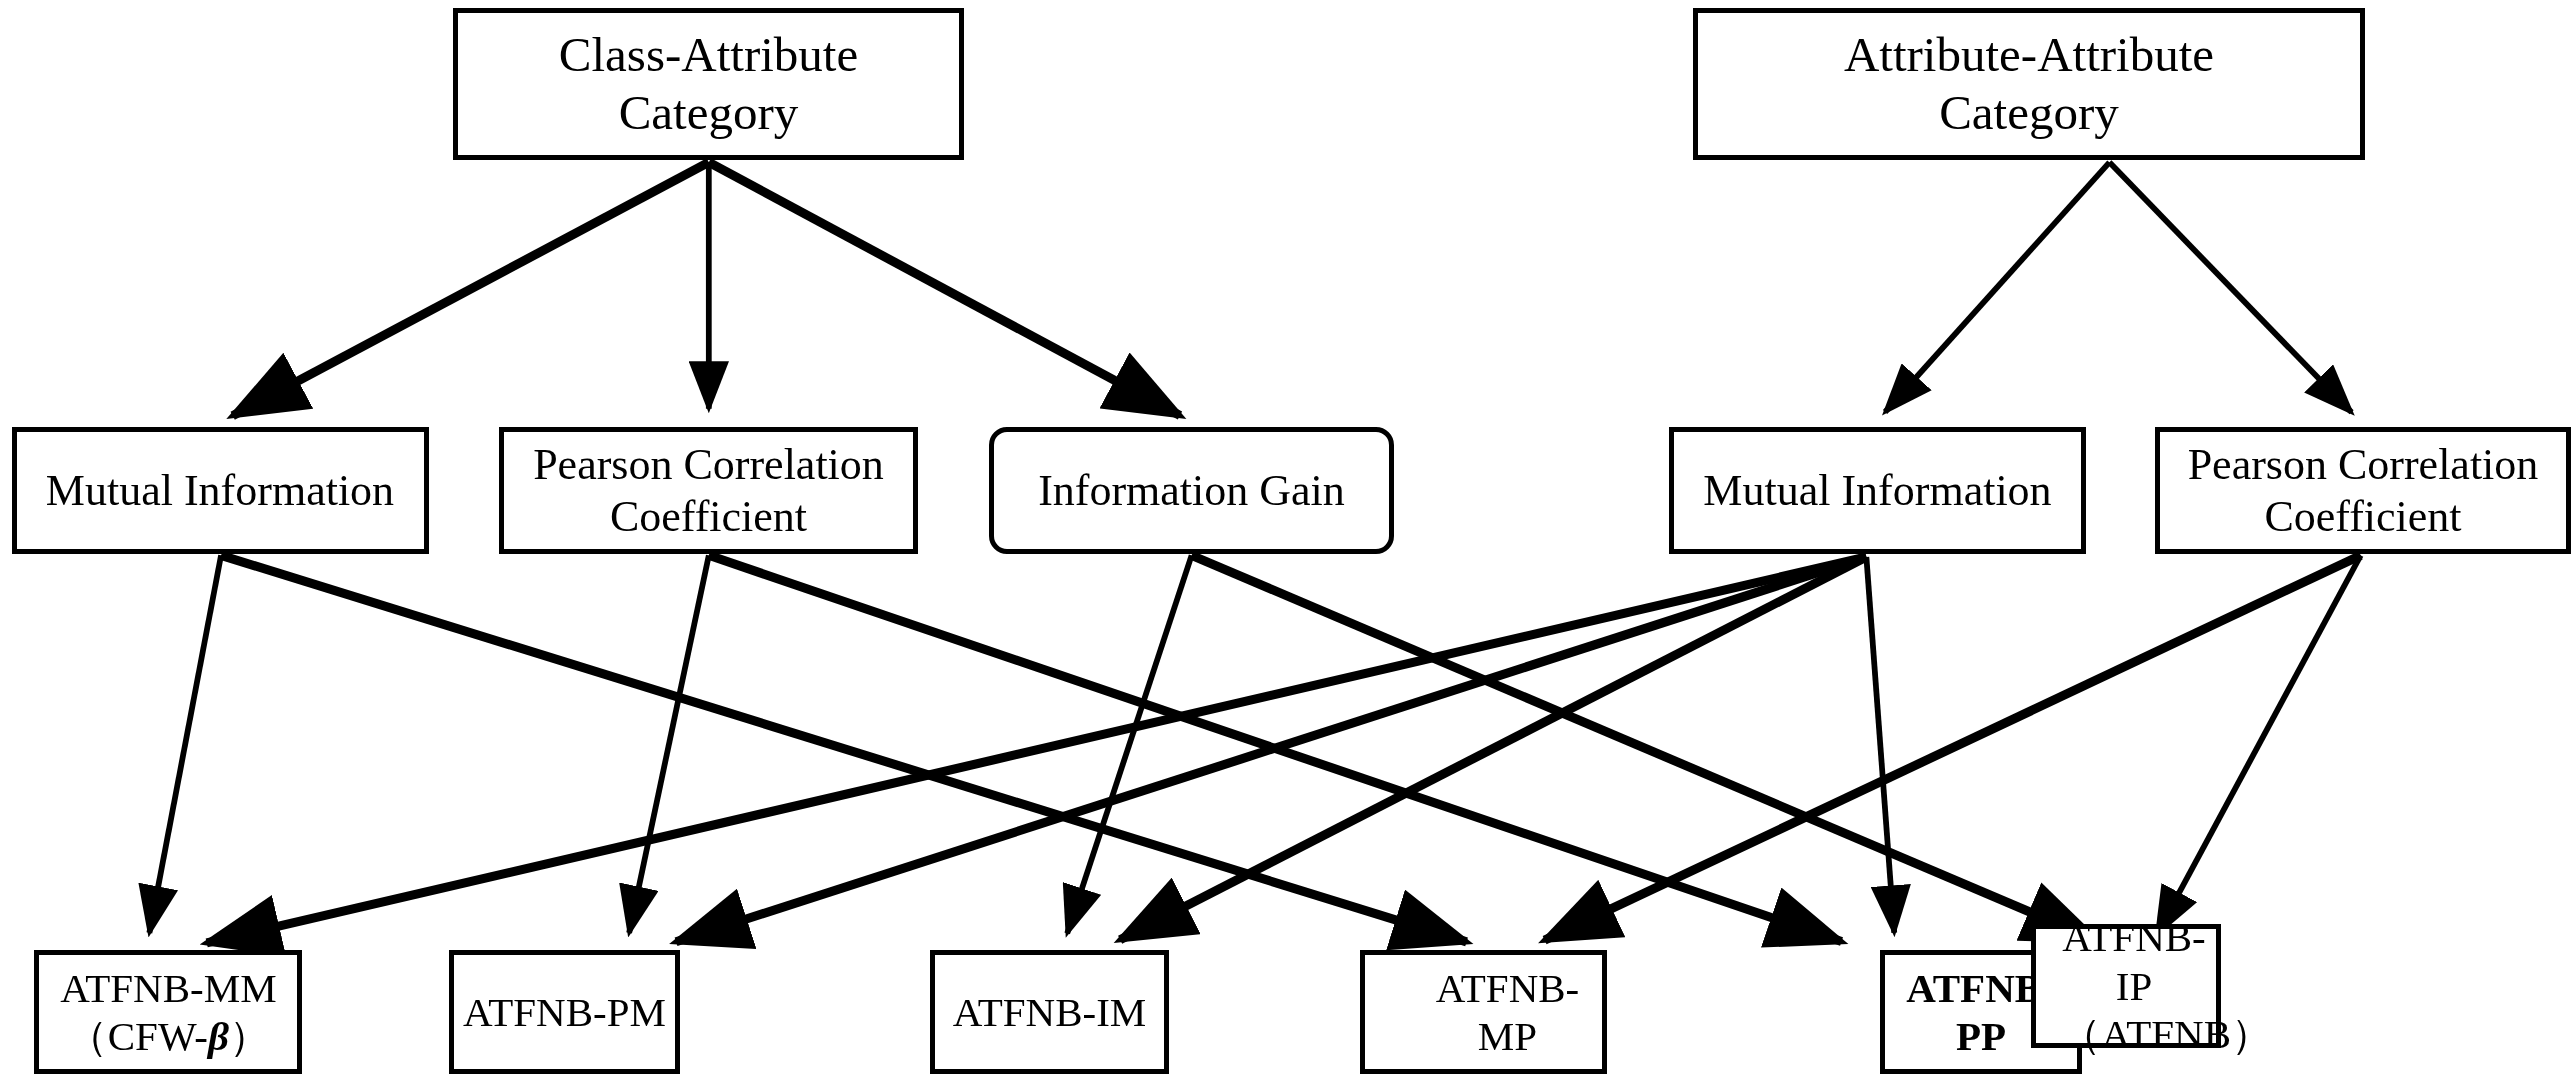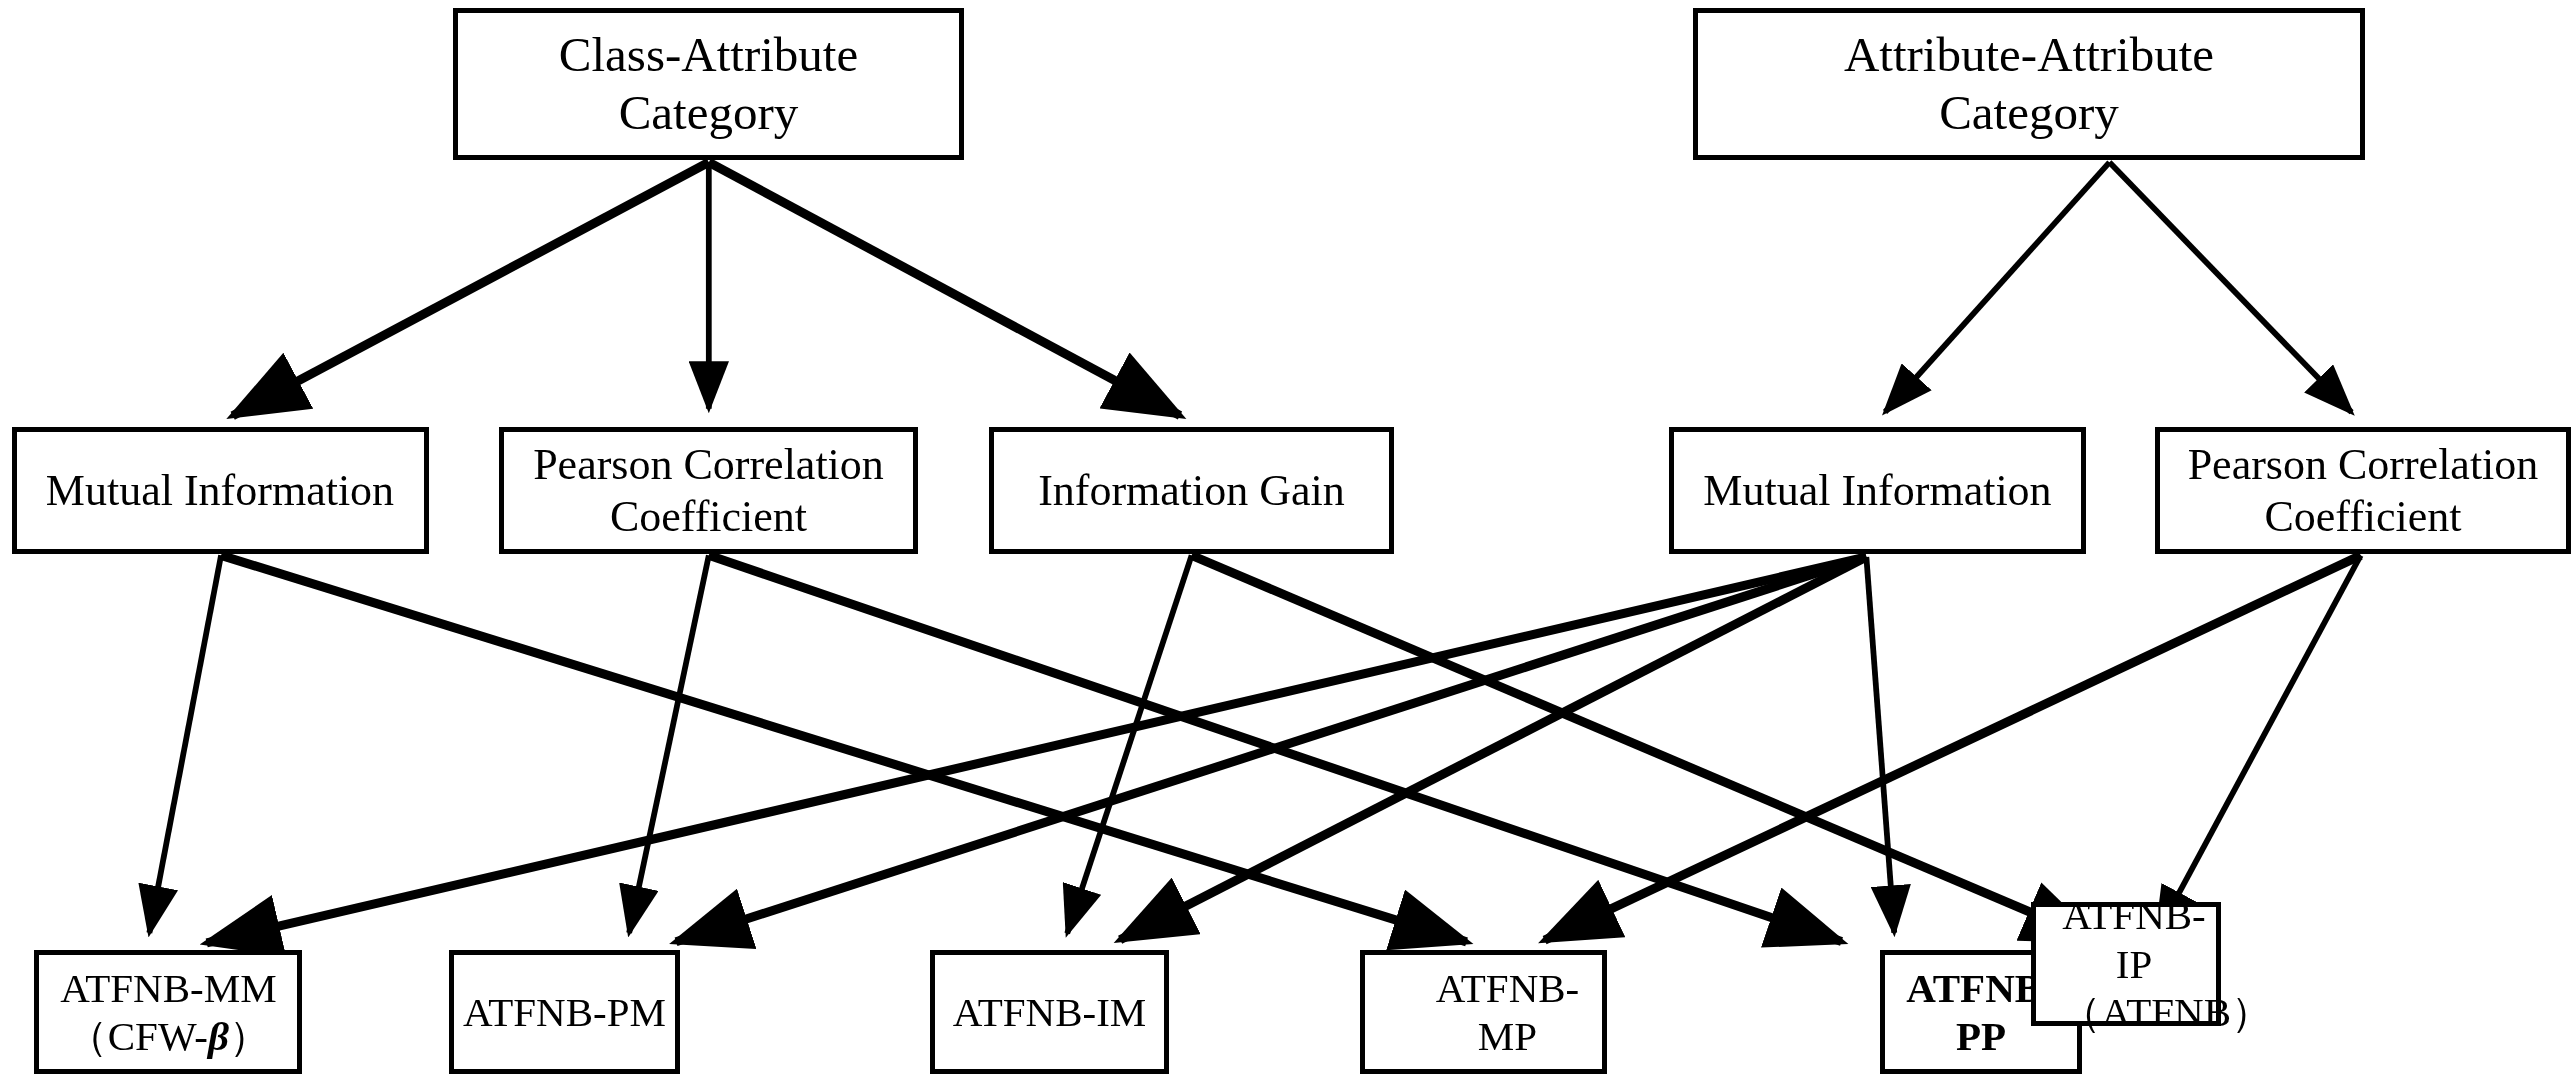--- a/index.html
+++ b/index.html
@@ -85,21 +85,21 @@
         <span class="node-label">Attribute-Attribute
 Category</span>
       </div>
       <div class="node-box lvl2" style="left: 11.5px; top: 427px; width: 417px; height: 127px;">
         <span class="node-label">Mutual Information</span>
       </div>
       <div class="node-box lvl2" style="left: 499px; top: 427px; width: 419px; height: 127px;">
         <span class="node-label">Pearson Correlation
 Coefficient</span>
       </div>
-      <div class="node-box lvl2" style="left: 989px; top: 427px; width: 405px; height: 127px;">
+      <div class="node-box lvl2" style="left: 989px; top: 427px; width: 405px; height: 127px; border-radius: 18px;">
         <span class="node-label">Information Gain</span>
       </div>
       <div class="node-box lvl2" style="left: 1669px; top: 427px; width: 417px; height: 127px;">
         <span class="node-label">Mutual Information</span>
       </div>
       <div class="node-box lvl2" style="left: 2155px; top: 427px; width: 416px; height: 127px;">
         <span class="node-label">Pearson Correlation
 Coefficient</span>
       </div>
       <div class="node-box lvl3" style="left: 12.4px; top: 950px; width: 268px; height: 124px; margin-left: 22px;">
@@ -111,20 +111,20 @@
       </div>
       <div class="node-box lvl3" style="left: 930px; top: 950px; width: 239px; height: 124px;">
         <span class="node-label">ATFNB-IM</span>
       </div>
       <div class="node-box lvl3" style="left: 1360px; top: 950px; width: 247px; height: 124px; padding-left: 48px;">
         <span class="node-label">ATFNB-MP</span>
       </div>
       <div class="node-box lvl3" style="left: 1880px; top: 950px; width: 202px; height: 124px; font-weight: bold;">
         <span class="node-label">ATFNB-PP</span>
       </div>
-      <div class="node-box lvl3" style="left: 2031px; top: 902px; width: 190px; height: 124px; padding-left: 16px;">
+      <div class="node-box lvl3" style="left: 2031px; top: 924px; width: 190px; height: 124px; padding-left: 16px;">
         <span class="node-label">ATFNB-IP
 （ATFNB）</span>
       </div>
     </div>
 
 </div>
 
 
 </body></html>

